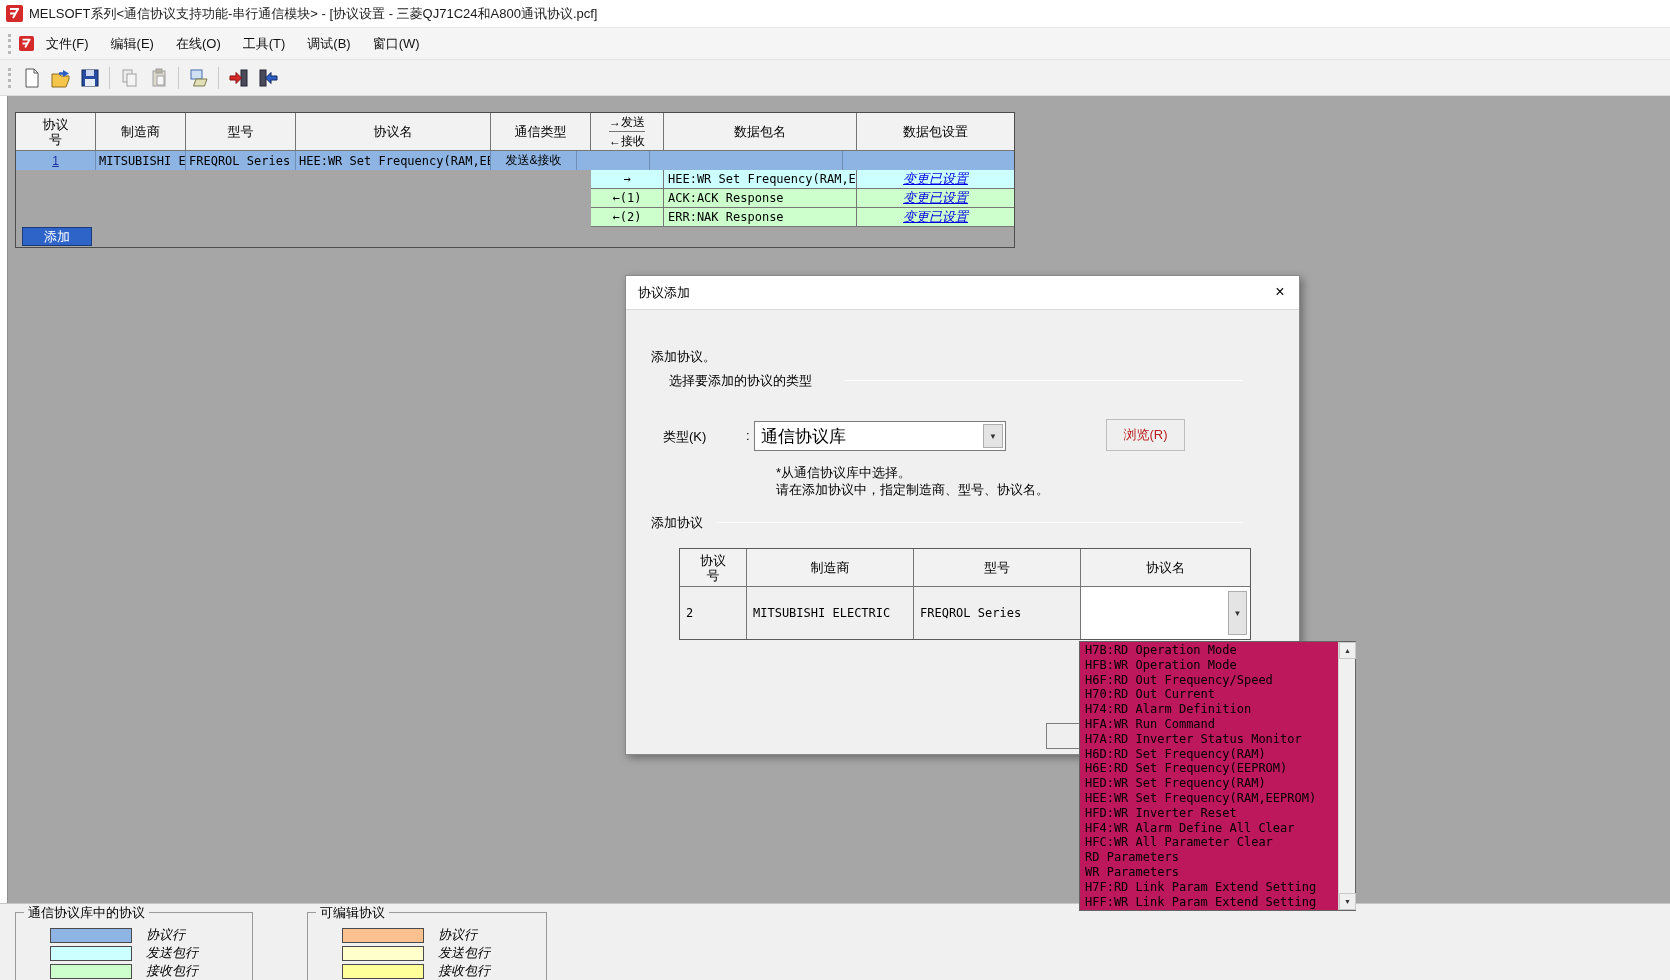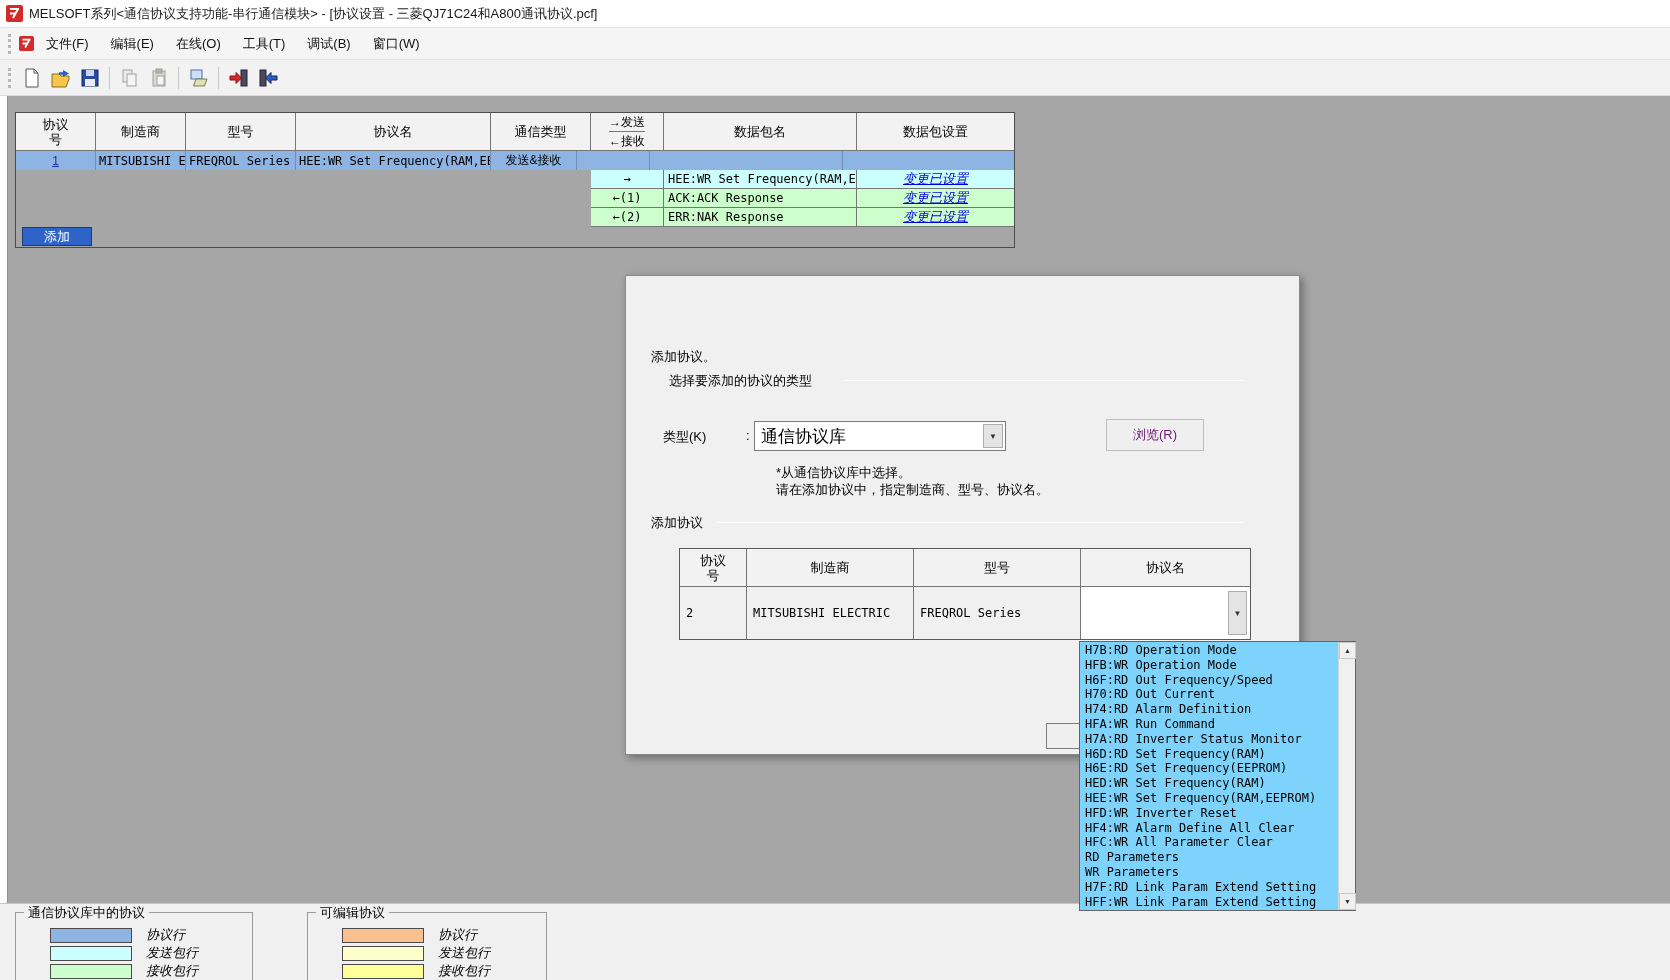--- a/index.html
+++ b/index.html
@@ -51,36 +51,36 @@
   
   #dialog { position:absolute; left:625px; top:275px; width:675px; height:480px; background:#f0f0f0; border:1px solid #8a8a8a; box-shadow:3px 3px 8px rgba(0,0,0,.35); z-index:20; }
   #dlg-titlebar { position:absolute; left:0; top:0; width:100%; height:34px; background:#ffffff; display:flex; align-items:center; padding-left:12px; border-bottom:1px solid #dadada; }
   #dlg-title { font-size:13px; }
   #dlg-close { position:absolute; right:4px; top:3px; width:30px; height:26px; display:flex; align-items:center; justify-content:center; font-size:16px; cursor:pointer; }
   .dlg-text { position:absolute; font-size:13px; white-space:nowrap; }
   .group-rule { position:absolute; height:1px; background:#b0b0b0; border-bottom:1px solid #fcfcfc; }
   .combo { position:absolute; background:#ffffff; border:1px solid #7a7a7a; display:flex; align-items:center; }
   .combo .combo-text { flex:1; padding:0 6px; font-size:17px; overflow:hidden; white-space:nowrap; }
   .combo .combo-arrow { width:20px; align-self:stretch; margin:2px; background:#e4e4e4; border:1px solid #adadad; display:flex; align-items:center; justify-content:center; font-size:8px; color:#333; cursor:pointer; }
-  #browse-btn { position:absolute; left:480px; top:143px; width:98px; height:32px; background:#efefef; border:1px solid #bdbdbd; color:#701a75; font-size:13px; display:flex; align-items:center; justify-content:center; }
+  #browse-btn { position:absolute; left:480px; top:143px; width:79px; height:32px; background:#efefef; border:1px solid #bdbdbd; color:#b91c1c; font-size:13px; display:flex; align-items:center; justify-content:center; }
   
   #dtable { position:absolute; left:53px; top:272px; width:572px; height:92px; border:1px solid #5a5a5a; background:#f0f0f0; }
   .dh-row { display:flex; height:38px; }
   .dh-cell { background:#f2f2f2; border-right:1px solid #767676; border-bottom:1px solid #767676; display:flex; align-items:center; justify-content:center; text-align:center; font-size:13px; line-height:15px; }
   .dh-cell:last-child { border-right:none; }
   .dd-row { display:flex; height:52px; }
   .dd-cell { border-right:1px solid #767676; display:flex; align-items:center; padding:0 6px; font-size:12px; white-space:nowrap; overflow:hidden; }
   .dd-cell:last-child { border-right:none; padding:0; }
   #name-combo { position:relative; width:100%; height:100%; background:#ffffff; display:flex; }
   #name-combo .field { flex:1; }
   #name-combo .combo-arrow2 { position:absolute; right:3px; top:4px; bottom:4px; width:19px; background:#e4e4e4; border:1px solid #adadad; display:flex; align-items:center; justify-content:center; font-size:8px; color:#333; cursor:pointer; }
   #ok-btn { position:absolute; left:420px; top:447px; width:110px; height:26px; background:#efefef; border:1px solid #7c7c7c; z-index:1; }
 
   
-  #droplist { position:absolute; left:1079px; top:641px; width:277px; height:270px; background:#7dd3fc; border:1px solid #646464; z-index:50; display:flex; }
+  #droplist { position:absolute; left:1079px; top:641px; width:277px; height:270px; background:#be185d; border:1px solid #646464; z-index:50; display:flex; }
   #drop-items { flex:1; overflow:hidden; padding-top:1px; }
   .drop-item { height:14.8px; line-height:14.8px; font-size:12px; padding-left:5px; white-space:nowrap; cursor:pointer; }
   #drop-scroll { width:17px; background:#f0f0f0; border-left:1px solid #d4d4d4; position:relative; }
   .scroll-arrow { position:absolute; left:0; width:17px; height:17px; background:#f0f0f0; border:1px solid #c8c8c8; display:flex; align-items:center; justify-content:center; font-size:7px; color:#333; cursor:pointer; }
   #scroll-up { top:0; }
   #scroll-down { bottom:0; }
 
   
   #legend-panel { position:absolute; left:0; top:903px; width:1670px; height:77px; background:#f0f0f0; border-top:1px solid #c6c6c6; }
   .fieldset { position:absolute; top:8px; height:72px; border:1px solid #9a9a9a; }
@@ -224,20 +224,24 @@
         <div class="sub-cell name-cell mono">ERR:NAK Response</div>
         <div class="sub-cell set-cell">
             <span class="chg-link">变更已设置</span>
           </div>
       </div>
     </div>
     <div id="add-btn">添加</div>
   </div>
 
   <div id="dialog">
+    <div id="dlg-titlebar">
+      <span id="dlg-title">协议添加</span>
+      <div id="dlg-close">×</div>
+    </div>
 
     <div class="dlg-text" style="left:25px; top:72px;">添加协议。</div>
 
     <div class="dlg-text" style="left:43px; top:96px;">选择要添加的协议的类型</div>
     <div class="group-rule" style="left:218px; top:104px; width:399px;"></div>
 
     <div class="dlg-text" style="left:37px; top:152px;">类型(K)</div>
     <div class="dlg-text" style="left:120px; top:152px;">:</div>
     <div class="combo" style="left:128px; top:145px; width:252px; height:30px;">
       <span class="combo-text">通信协议库</span>

